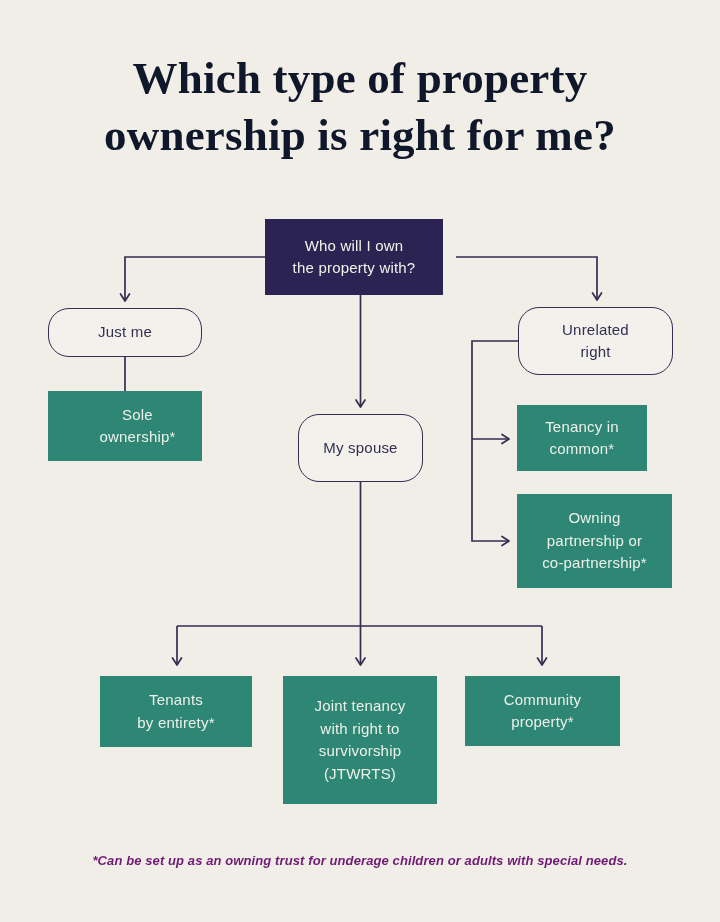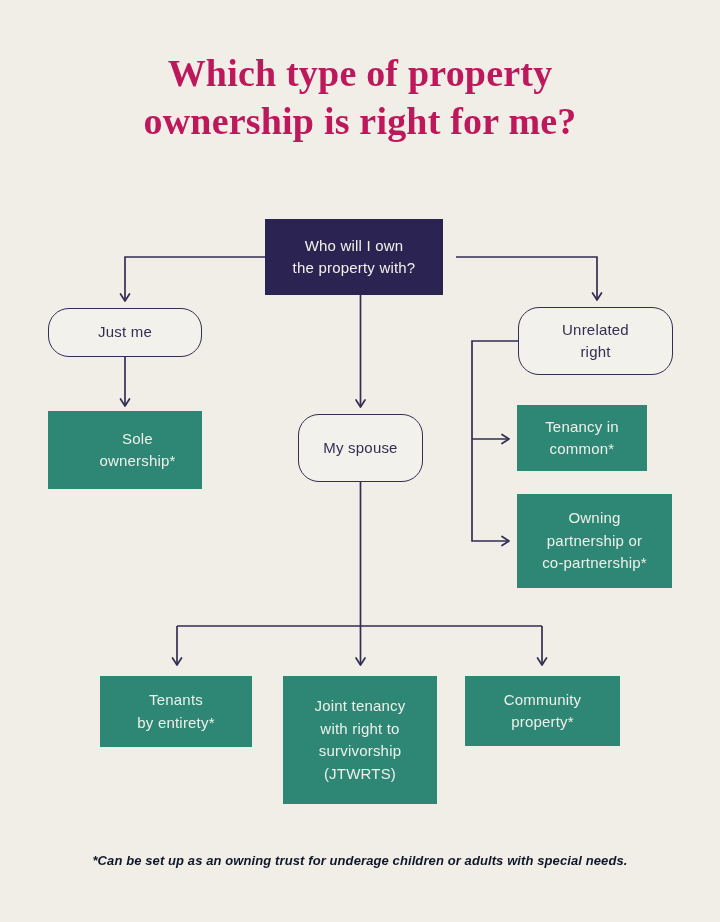--- a/index.html
+++ b/index.html
@@ -9,58 +9,58 @@
     width:720px; height:922px;
     background:#f1eee8;
     overflow:hidden;
     font-family:"Liberation Sans", sans-serif;
   }
   .title {
     position:absolute; left:0; top:50px; width:720px;
     text-align:center;
     font-family:"Liberation Serif", serif;
     font-weight:700;
-    font-size:38px;
+    font-size:45px;
     line-height:1.26;
-    color:#be185d;
+    color:#0f172a;
     white-space:pre-line;
     letter-spacing:0.2px;
   }
   .wires { position:absolute; left:0; top:0; width:720px; height:922px; pointer-events:none; }
   .wire { fill:none; stroke:#332e52; stroke-width:1.7px; }
 
   .box {
     position:absolute;
     display:flex; align-items:center; justify-content:center;
     text-align:center;
     font-size:15px; line-height:1.5; letter-spacing:0.2px;
   }
   .box .lbl { white-space:pre-line; }
   .dark    { background:#2b2452; color:#f3f1ea; }
   .outline { background:#f3f1eb; border:1.6px solid #332e52; border-radius:21px; color:#332e52; }
   .green   { background:#2e8674; color:#edf1ea; }
 
   .b-root      { left:265px; top:219px; width:178px; height:76px; }
   .b-justme    { left:48px;  top:308px; width:154px; height:49px; }
   .b-unrelated { left:518px; top:307px; width:155px; height:68px; }
-  .b-sole      { left:48px;  top:411px; width:154px; height:78px;padding-left:25px; }
+  .b-sole      { left:48px;  top:391px; width:154px; height:70px;padding-left:25px; }
   .b-spouse    { left:298px; top:414px; width:125px; height:68px; }
   .b-tenancy   { left:517px; top:405px; width:130px; height:66px; }
   .b-owning    { left:517px; top:494px; width:155px; height:94px; }
   .b-tenants   { left:100px; top:676px; width:152px; height:71px; }
   .b-joint     { left:283px; top:676px; width:154px; height:128px; }
   .b-community { left:465px; top:676px; width:155px; height:70px; }
 
   .footnote {
     position:absolute; left:0; top:853px; width:720px;
     text-align:center;
     font-style:italic;
     font-weight:700;
     font-size:13px;
-    color:#0f172a;
+    color:#701a75;
     letter-spacing:0.1px;
   }
 </style>
 </head>
 <body>
 
 <div class="canvas">
 
   <h1 class="title">Which type of property
 ownership is right for me?</h1>

